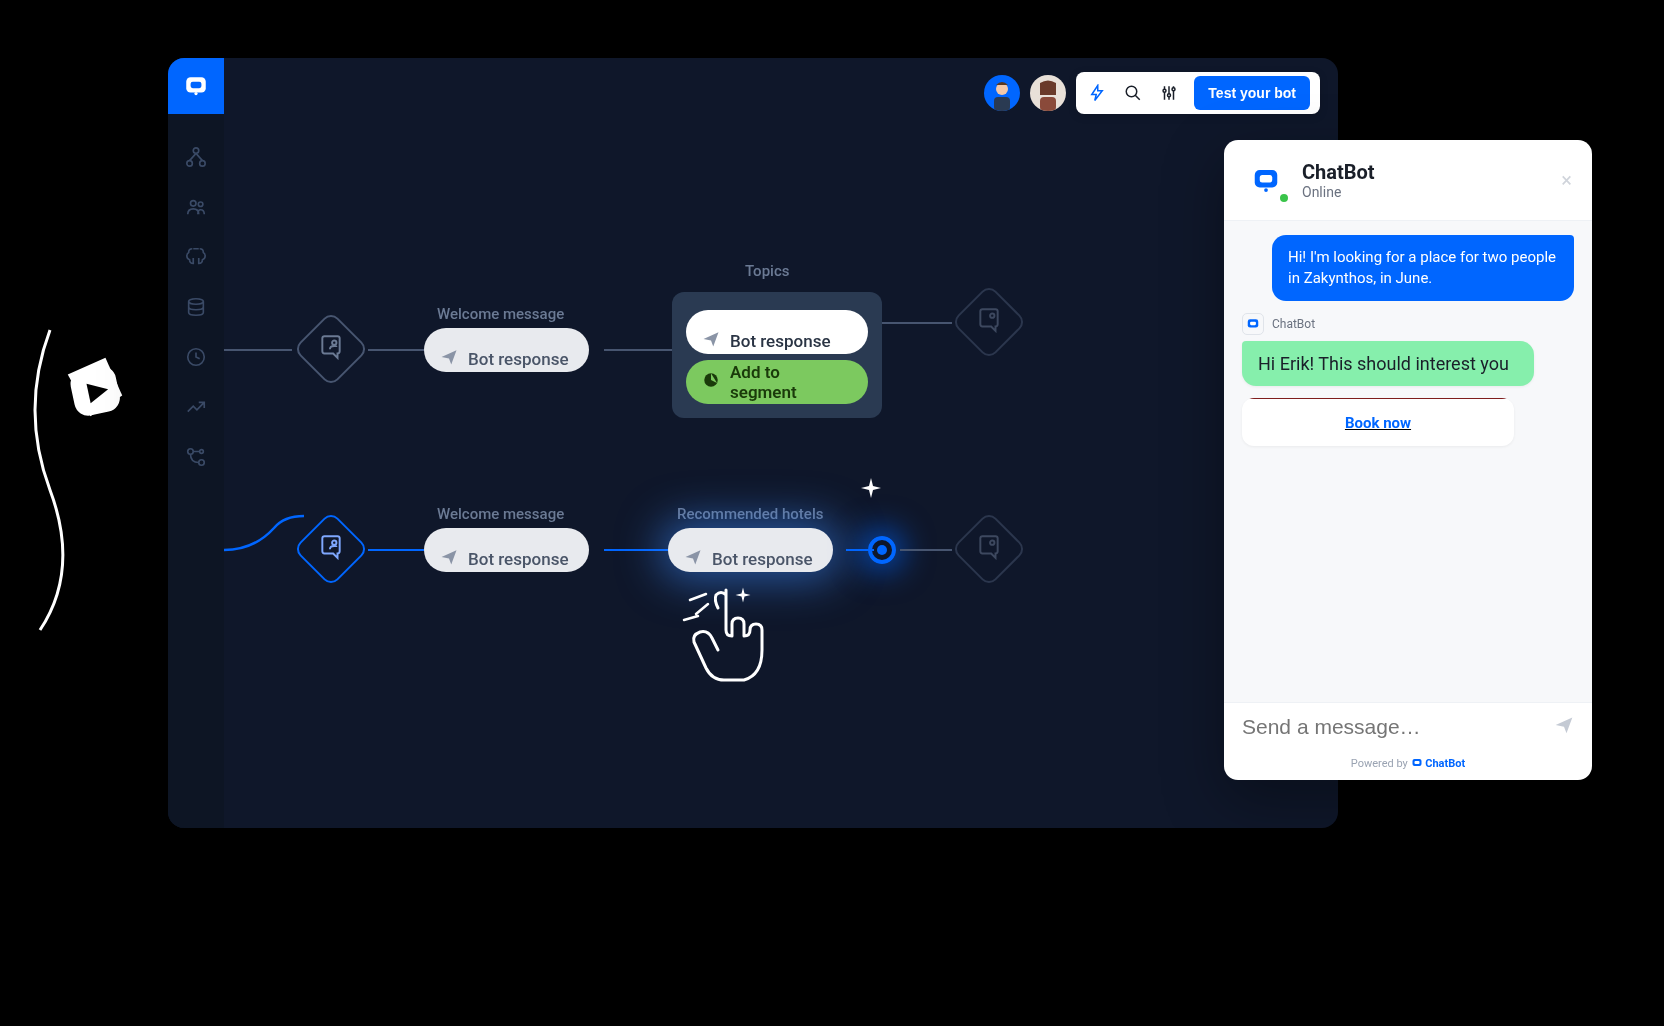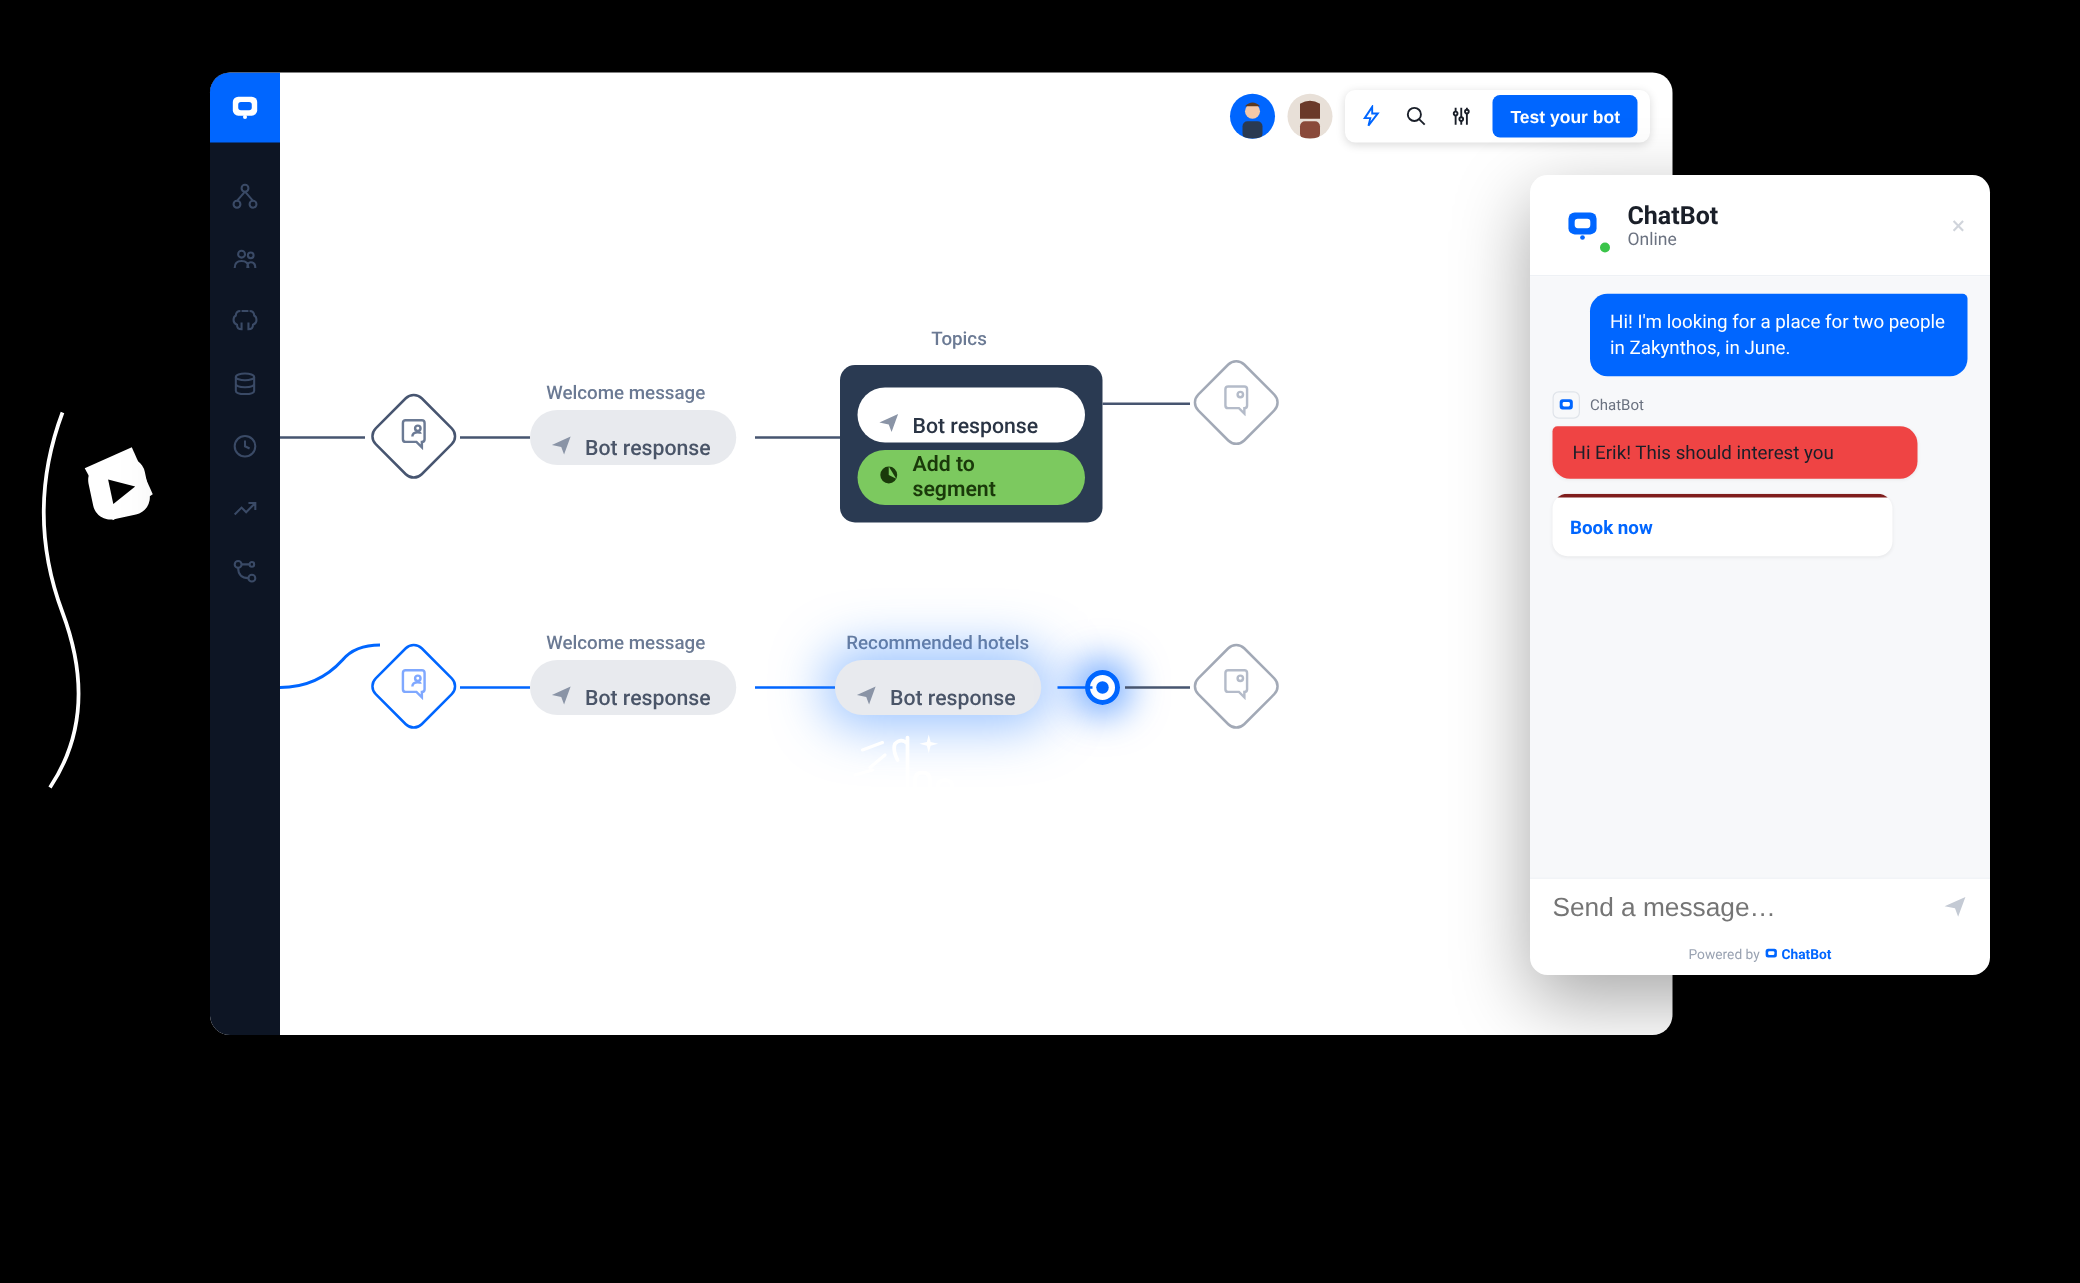--- a/index.html
+++ b/index.html
@@ -22,21 +22,21 @@
 }
 .bg-blob svg { width: 100%; height: 100%; }
 
 
 .app-window {
   position: absolute;
   left: 168px;
   top: 58px;
   width: 1170px;
   height: 770px;
-  background: #ffffff;
+  background: #0f172a;
   border-radius: 16px;
   overflow: hidden;
   box-shadow: 0 20px 60px rgba(0,0,0,0.5);
 }
 
 
 .sidebar {
   position: absolute;
   left: 0;
   top: 0;
@@ -284,25 +284,25 @@
   border-radius: 14px;
   border-top-right-radius: 4px;
   font-size: 15px;
   line-height: 1.4;
   margin-left: 30px;
 }
 .bot-row { display: flex; align-items: center; gap: 8px; margin: 12px 0 6px; }
 .bot-mini-avatar { width: 22px; height: 22px; border-radius: 5px; border: 1px solid #e0e4ea; display: flex; align-items: center; justify-content: center; }
 .bot-name { font-size: 12px; color: #6b7280; }
 .msg-bot {
-  background: #ef4444;
+  background: #86efac;
   padding: 12px 16px;
   border-radius: 14px;
   border-top-left-radius: 4px;
-  font-size: 15px;
+  font-size: 18px;
   color: #1a1f29;
   margin-right: 40px;
   box-shadow: 0 1px 3px rgba(0,0,0,0.06);
 }
 .card {
   background: #fff;
   border-radius: 12px;
   overflow: hidden;
   margin-top: 12px;
   margin-right: 60px;
@@ -325,21 +325,21 @@
   height: 60px;
   background: #b8a882;
   border-radius: 40% 20% 10% 50% / 60% 30% 20% 40%;
   opacity: 0.9;
 }
 .card-price { color: #fff; font-weight: 700; font-size: 16px; position: relative; z-index: 2; text-shadow: 0 1px 3px rgba(0,0,0,0.3); }
 .card-body { padding: 12px 16px 8px; }
 .card-title { font-weight: 700; font-size: 16px; color: #1a1f29; }
 .skel { height: 9px; background: #e6e9ef; border-radius: 5px; margin-top: 10px; }
 .skel.short { width: 55%; }
-.card-footer { border-top: 3px solid #7f1d1d; padding: 14px; }
+.card-footer { border-top: 1px solid #7f1d1d; text-align: center; padding: 14px; text-decoration: underline; }
 .card-cta { color: #0066ff; font-weight: 700; font-size: 15px; cursor: pointer; }
 
 .chat-input-row {
   border-top: 1px solid #eef1f5;
   padding: 12px 18px;
   display: flex;
   align-items: center;
 }
 .chat-input {
   flex: 1;

